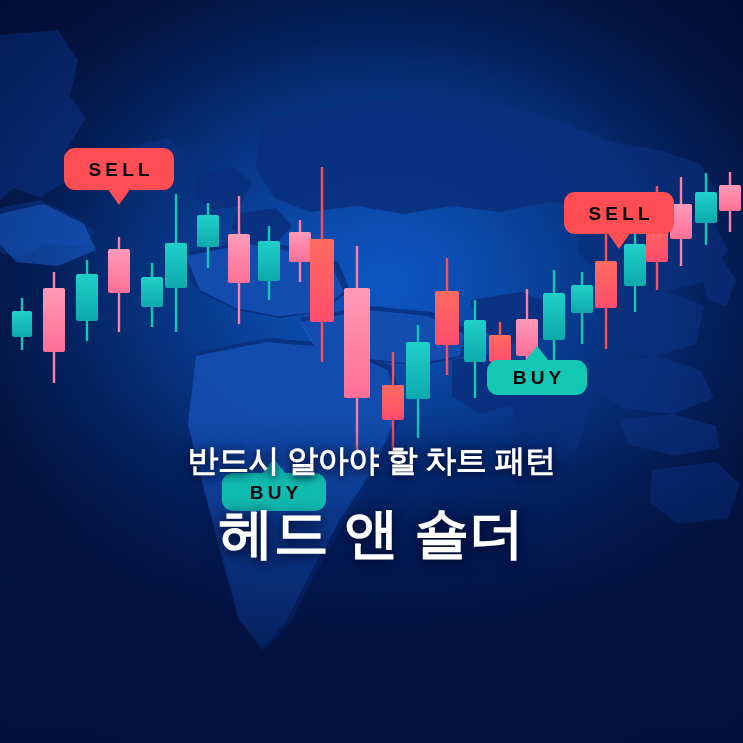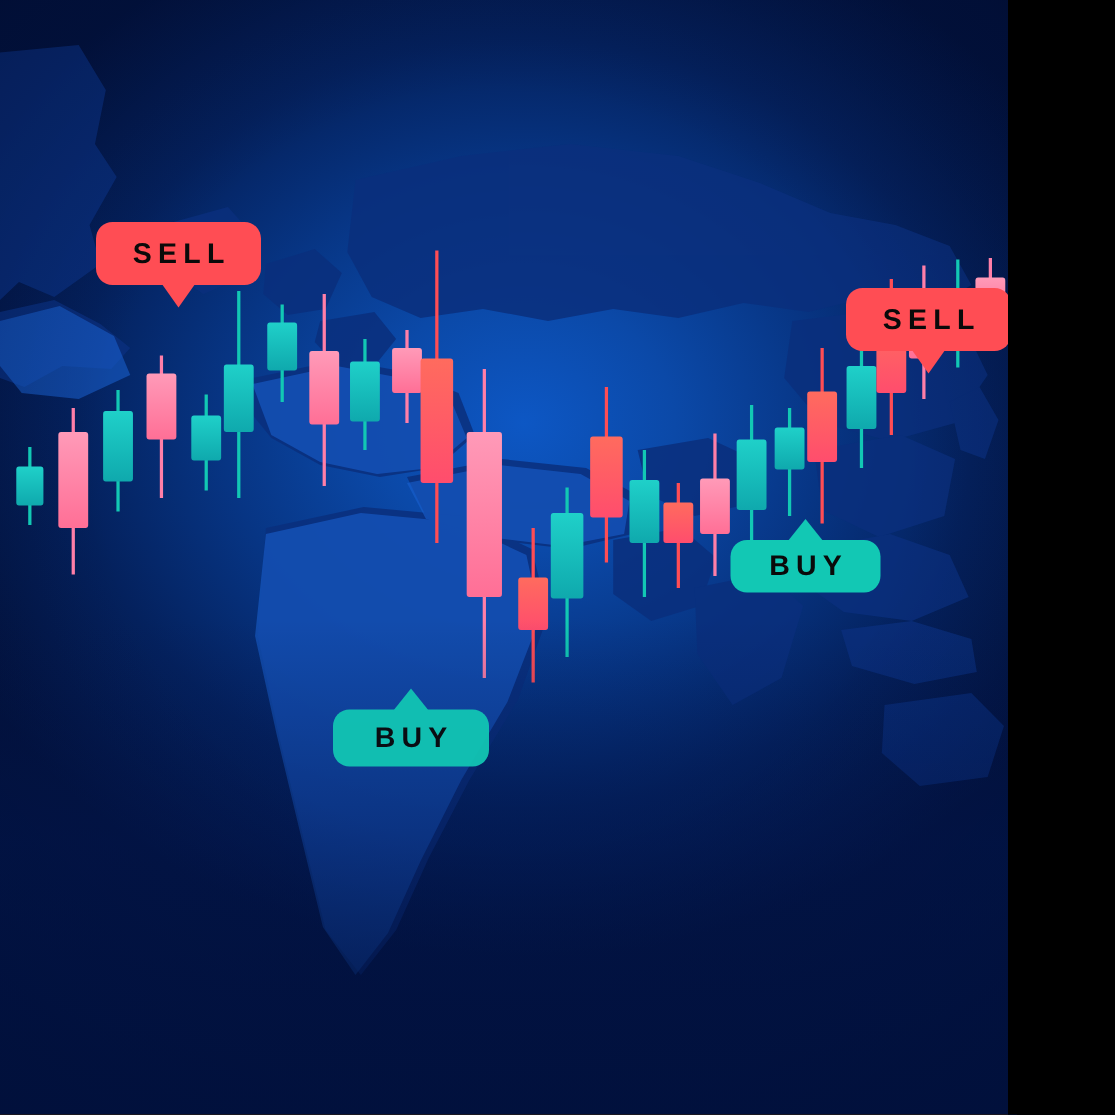--- a/index.html
+++ b/index.html
@@ -1,20 +1,20 @@
 <!DOCTYPE html>
 <html><head>
 <meta charset="utf-8">
 <style>
   html,body{margin:0;padding:0;background:#000;}
   *{box-sizing:border-box;}
   #card{
-    position:relative;width:672px;height:743px;overflow:hidden;
+    position:relative;width:743px;height:743px;overflow:hidden;
     font-family:"Liberation Sans","DejaVu Sans",sans-serif;
-    background:#a16207;
+    background:#15803d;
   }
   
   .bg-base{position:absolute;inset:0;background:#021a52;}
   .bg-glow{
     position:absolute;inset:0;
     background:radial-gradient(ellipse 62% 48% at 52% 38%, #0d57c4 0%, #0b49a8 24%, #073584 48%, #04215d 72%, #02133f 100%);
   }
   .bg-vignette{
     position:absolute;inset:0;
     background:radial-gradient(ellipse 95% 80% at 50% 42%, rgba(0,0,0,0) 42%, rgba(0,8,40,.35) 72%, rgba(0,6,32,.82) 100%);
@@ -224,15 +224,17 @@
     <span>BUY</span>
     <span class="tail"></span>
   </div>
 
   <div id="badge-buy-left" class="badge buy">
     <span>BUY</span>
     <span class="tail"></span>
   </div>
 
   <div class="textblock">
+    <p class="subtitle">반드시 알아야 할 차트 패턴</p>
+    <p class="title-line">헤드 앤 숄더</p>
   </div>
 
 </div>
 
 </body></html>

